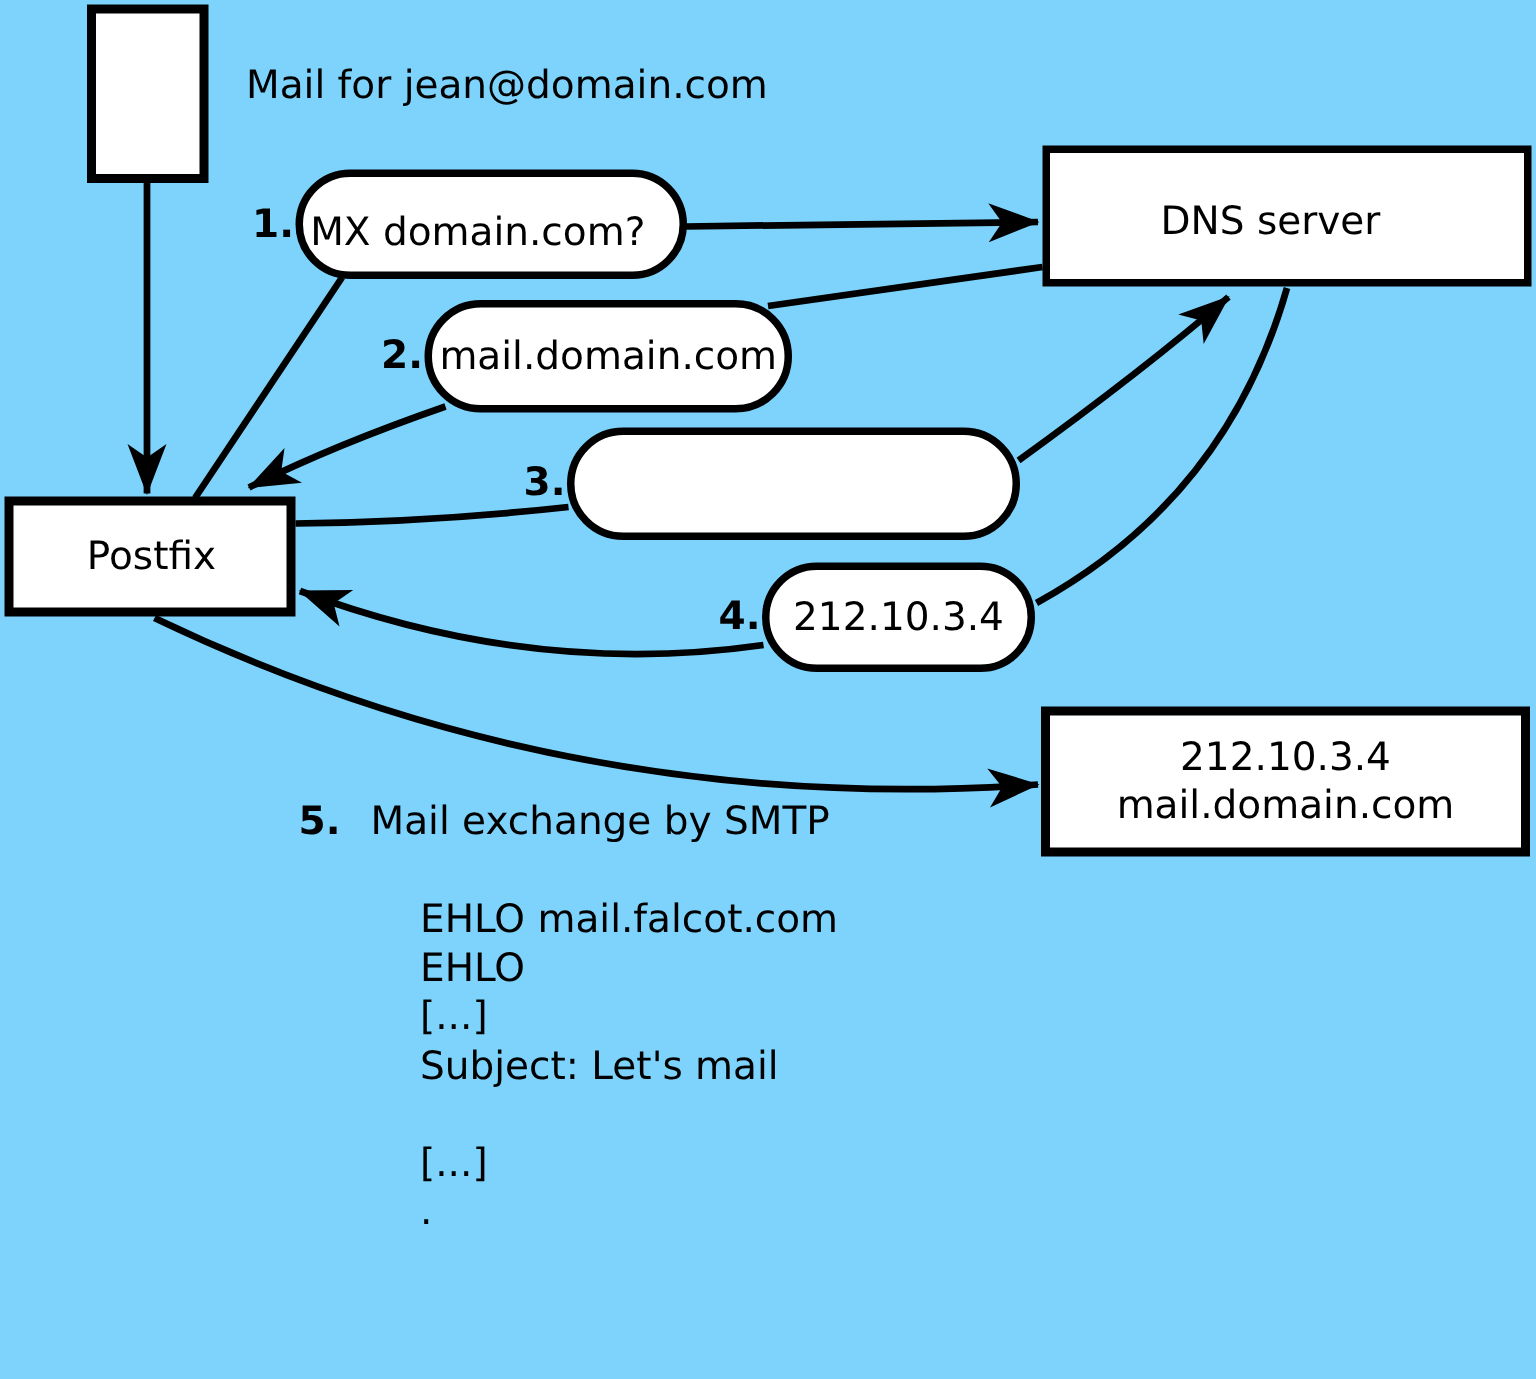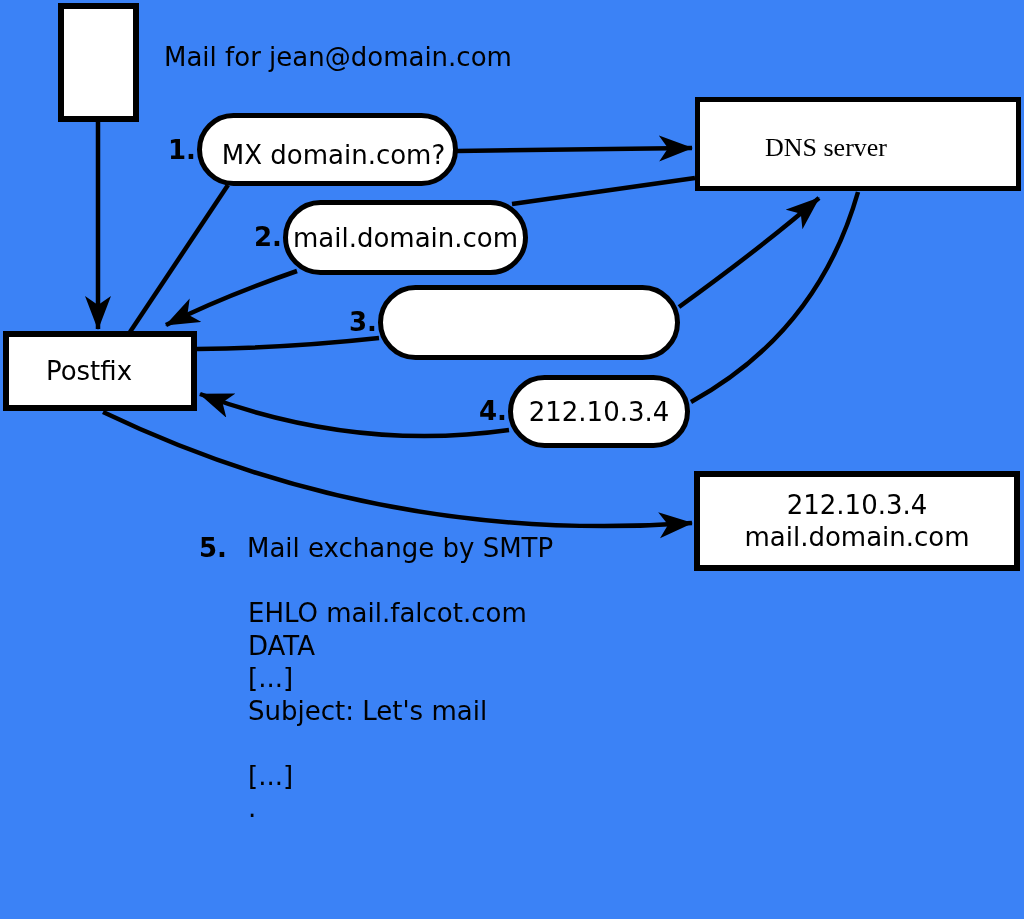--- a/index.html
+++ b/index.html
@@ -1,20 +1,20 @@
 <!DOCTYPE html>
 <html><head>
 <meta charset="utf-8">
 <style>
   html, body { margin: 0; padding: 0; background: #ffffff; }
   .stage {
     position: relative;
     width: 1024px;
     height: 919px;
-    background: #3b82f6;
+    background: #7dd3fc;
     font-family: "DejaVu Sans", sans-serif;
     color: #000000;
     overflow: hidden;
   }
   .stage svg { position: absolute; left: 0; top: 0; }
   .lbl {
     position: absolute;
     font-size: 26px;
     line-height: 30px;
     color: #000;
@@ -42,20 +42,21 @@
   .smtp {
     position: absolute;
     left: 248px;
     top: 597px;
     font-size: 26px;
   }
   .smtp-line {
     height: 32.5px;
     line-height: 32.5px;
     white-space: pre;
+    margin-left: 32px;
   }
 </style>
 </head>
 <body>
 
 <div class="stage">
 
   <svg width="1024" height="919" viewBox="0 0 1024 919">
     <defs>
       <marker id="arrow" markerUnits="userSpaceOnUse" markerWidth="38" markerHeight="28" refX="33" refY="13" orient="auto">
@@ -90,34 +91,34 @@
 
   <div class="lbl" style="left:164px; top:42px;">Mail for jean@domain.com</div>
 
   <div class="lbl num" style="left:166px; top:135px;">1.</div>
   <div class="lbl num" style="left:252px; top:222px;">2.</div>
   <div class="lbl num" style="left:347px; top:307px;">3.</div>
   <div class="lbl num" style="left:477px; top:396px;">4.</div>
   <div class="lbl num" style="left:197px; top:533px;">5.</div>
   <div class="lbl" style="left:247px; top:533px;text-align:right;">Mail exchange by SMTP</div>
 
-  <div class="lbl center" style="left:203px; top:113px; width:261px; height:84px;">MX domain.com?</div>
+  <div class="lbl center" style="left:188px; top:113px; width:261px; height:84px;">MX domain.com?</div>
   <div class="lbl center" style="left:283px; top:200px; width:245px; height:75px;">mail.domain.com</div>
   <div class="lbl center" style="left:508px; top:375px; width:182px; height:73px;">212.10.3.4</div>
 
-  <div class="lbl center" style="left:663px; top:97px; width:326px; height:102px;font-family:Liberation Serif, serif;">DNS server</div>
-  <div class="lbl center" style="left:5px; top:331px; width:168px; height:80px;">Postfix</div>
+  <div class="lbl center" style="left:684px; top:97px; width:326px; height:102px;">DNS server</div>
+  <div class="lbl center" style="left:17px; top:331px; width:168px; height:80px;">Postfix</div>
   <div class="lbl twoline" style="left:694px; top:471px; width:326px; height:99px;">
     <span>212.10.3.4</span>
     <span>mail.domain.com</span>
   </div>
 
   <div class="smtp">
     <div class="smtp-line">EHLO mail.falcot.com</div>
-    <div class="smtp-line">DATA</div>
+    <div class="smtp-line">EHLO</div>
     <div class="smtp-line">[...]</div>
     <div class="smtp-line">Subject: Let's mail</div>
     <div class="smtp-line"></div>
     <div class="smtp-line">[...]</div>
     <div class="smtp-line">.</div>
   </div>
 
 </div>
 
 </body></html>

